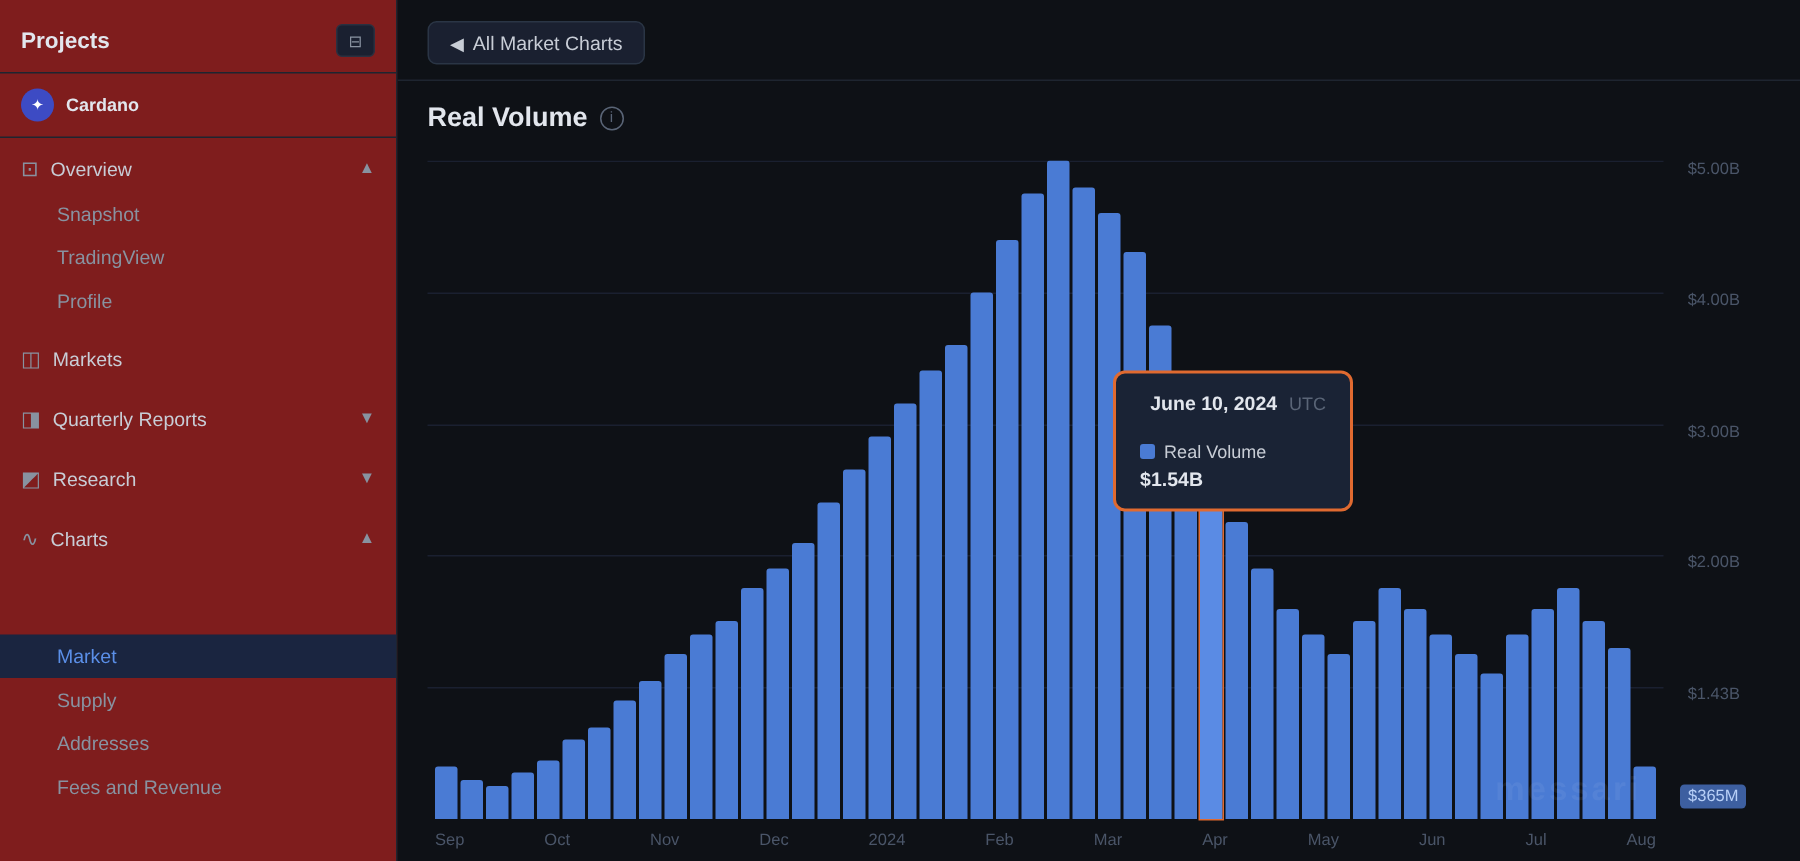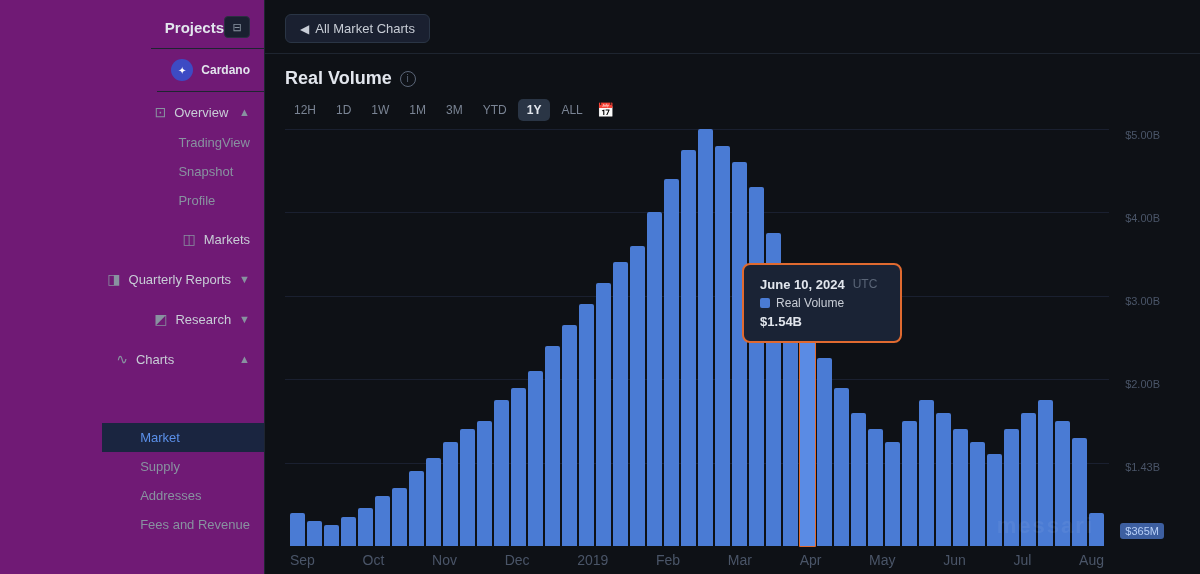--- a/index.html
+++ b/index.html
@@ -11,27 +11,26 @@
       font-family: -apple-system, BlinkMacSystemFont, 'Segoe UI', sans-serif;
       font-size: 13px;
       display: flex;
       overflow: hidden;
     }
 
     
     .sidebar {
       width: 265px;
       min-width: 265px;
-      background: #701a75;
+      background: #7f1d1d;
       border-right: 1px solid #1e2530;
       display: flex;
       flex-direction: column;
       height: 574px;
       overflow-y: auto;
-      align-items: flex-end;
     }
     .sidebar-header {
       display: flex;
       align-items: center;
       justify-content: space-between;
       padding: 16px 14px 10px 14px;
       border-bottom: 1px solid #1e2530;
     }
     .sidebar-title {
       font-size: 15px;
@@ -203,21 +202,21 @@
 
     .x-axis-labels {
       position: absolute;
       bottom: 0;
       left: 0;
       right: 55px;
       height: 28px;
       display: flex;
       justify-content: space-between;
       align-items: center;
-      font-size: 14px;
+      font-size: 11px;
       color: #4a5568;
       padding: 0 5px;
     }
 
     .bars-area {
       position: absolute;
       top: 0;
       left: 0;
       right: 55px;
       bottom: 28px;
@@ -255,24 +254,25 @@
       border: 2px solid #e06a30;
       border-radius: 8px;
       padding: 12px 16px;
       min-width: 160px;
       z-index: 10;
     }
     .tooltip-date {
       font-size: 13px;
       font-weight: 600;
       color: #e2e6ed;
-      margin-bottom: 4px;
+      margin-bottom: 18px;
       display: flex;
       align-items: center;
       gap: 8px;
+      justify-content: flex-end;
     }
     .tooltip-utc {
       color: #5a6577;
       font-weight: 400;
       font-size: 12px;
     }
     .tooltip-row {
       display: flex;
       align-items: center;
       gap: 6px;
@@ -334,22 +334,22 @@
     <div class="project-icon">✦</div>
     <span class="project-name">Cardano</span>
   </div>
 
   <div class="nav-section">
     <div class="nav-group-header">
       <span class="nav-group-icon">⊡</span>
       <span>Overview</span>
       <span class="nav-chevron">▲</span>
     </div>
+    <div class="nav-item">Snapshot</div>
     <div class="nav-item">TradingView</div>
-    <div class="nav-item">Snapshot</div>
     <div class="nav-item">Profile</div>
   </div>
 
   <div class="nav-section">
     <div class="nav-group-header">
       <span class="nav-group-icon">◫</span>
       <span>Markets</span>
     </div>
   </div>
 
@@ -387,31 +387,20 @@
     <div class="back-btn">
       <span class="back-arrow">◀</span>
       <span>All Market Charts</span>
     </div>
   </div>
 
   <div class="chart-header">
     <div class="chart-title-row">
       <span class="chart-title">Real Volume</span>
       <div class="info-icon">i</div>
-    </div>
-    <div class="time-filters">
-      <button class="time-btn">12H</button>
-      <button class="time-btn">1D</button>
-      <button class="time-btn">1W</button>
-      <button class="time-btn">1M</button>
-      <button class="time-btn">3M</button>
-      <button class="time-btn">YTD</button>
-      <button class="time-btn active">1Y</button>
-      <button class="time-btn">ALL</button>
-      <span class="cal-icon">📅</span>
     </div>
   </div>
 
   <div class="chart-area">
     <div class="chart-container">
 
       <div class="grid-lines">
         <div class="grid-line" style="top: 0%"></div>
         <div class="grid-line" style="top: 20%"></div>
         <div class="grid-line" style="top: 40%"></div>
@@ -477,21 +466,21 @@
           <div class="bar" style="height: 30%;"></div>
           <div class="bar" style="height: 26%;"></div>
           <div class="bar" style="height: 8%;"></div>
         </div>
 
       <div class="x-axis-labels">
         <span>Sep</span>
         <span>Oct</span>
         <span>Nov</span>
         <span>Dec</span>
-        <span>2019</span>
+        <span>2024</span>
         <span>Feb</span>
         <span>Mar</span>
         <span>Apr</span>
         <span>May</span>
         <span>Jun</span>
         <span>Jul</span>
         <span>Aug</span>
       </div>
 
       <div class="tooltip" style="left: 52%; top: 30%;">

